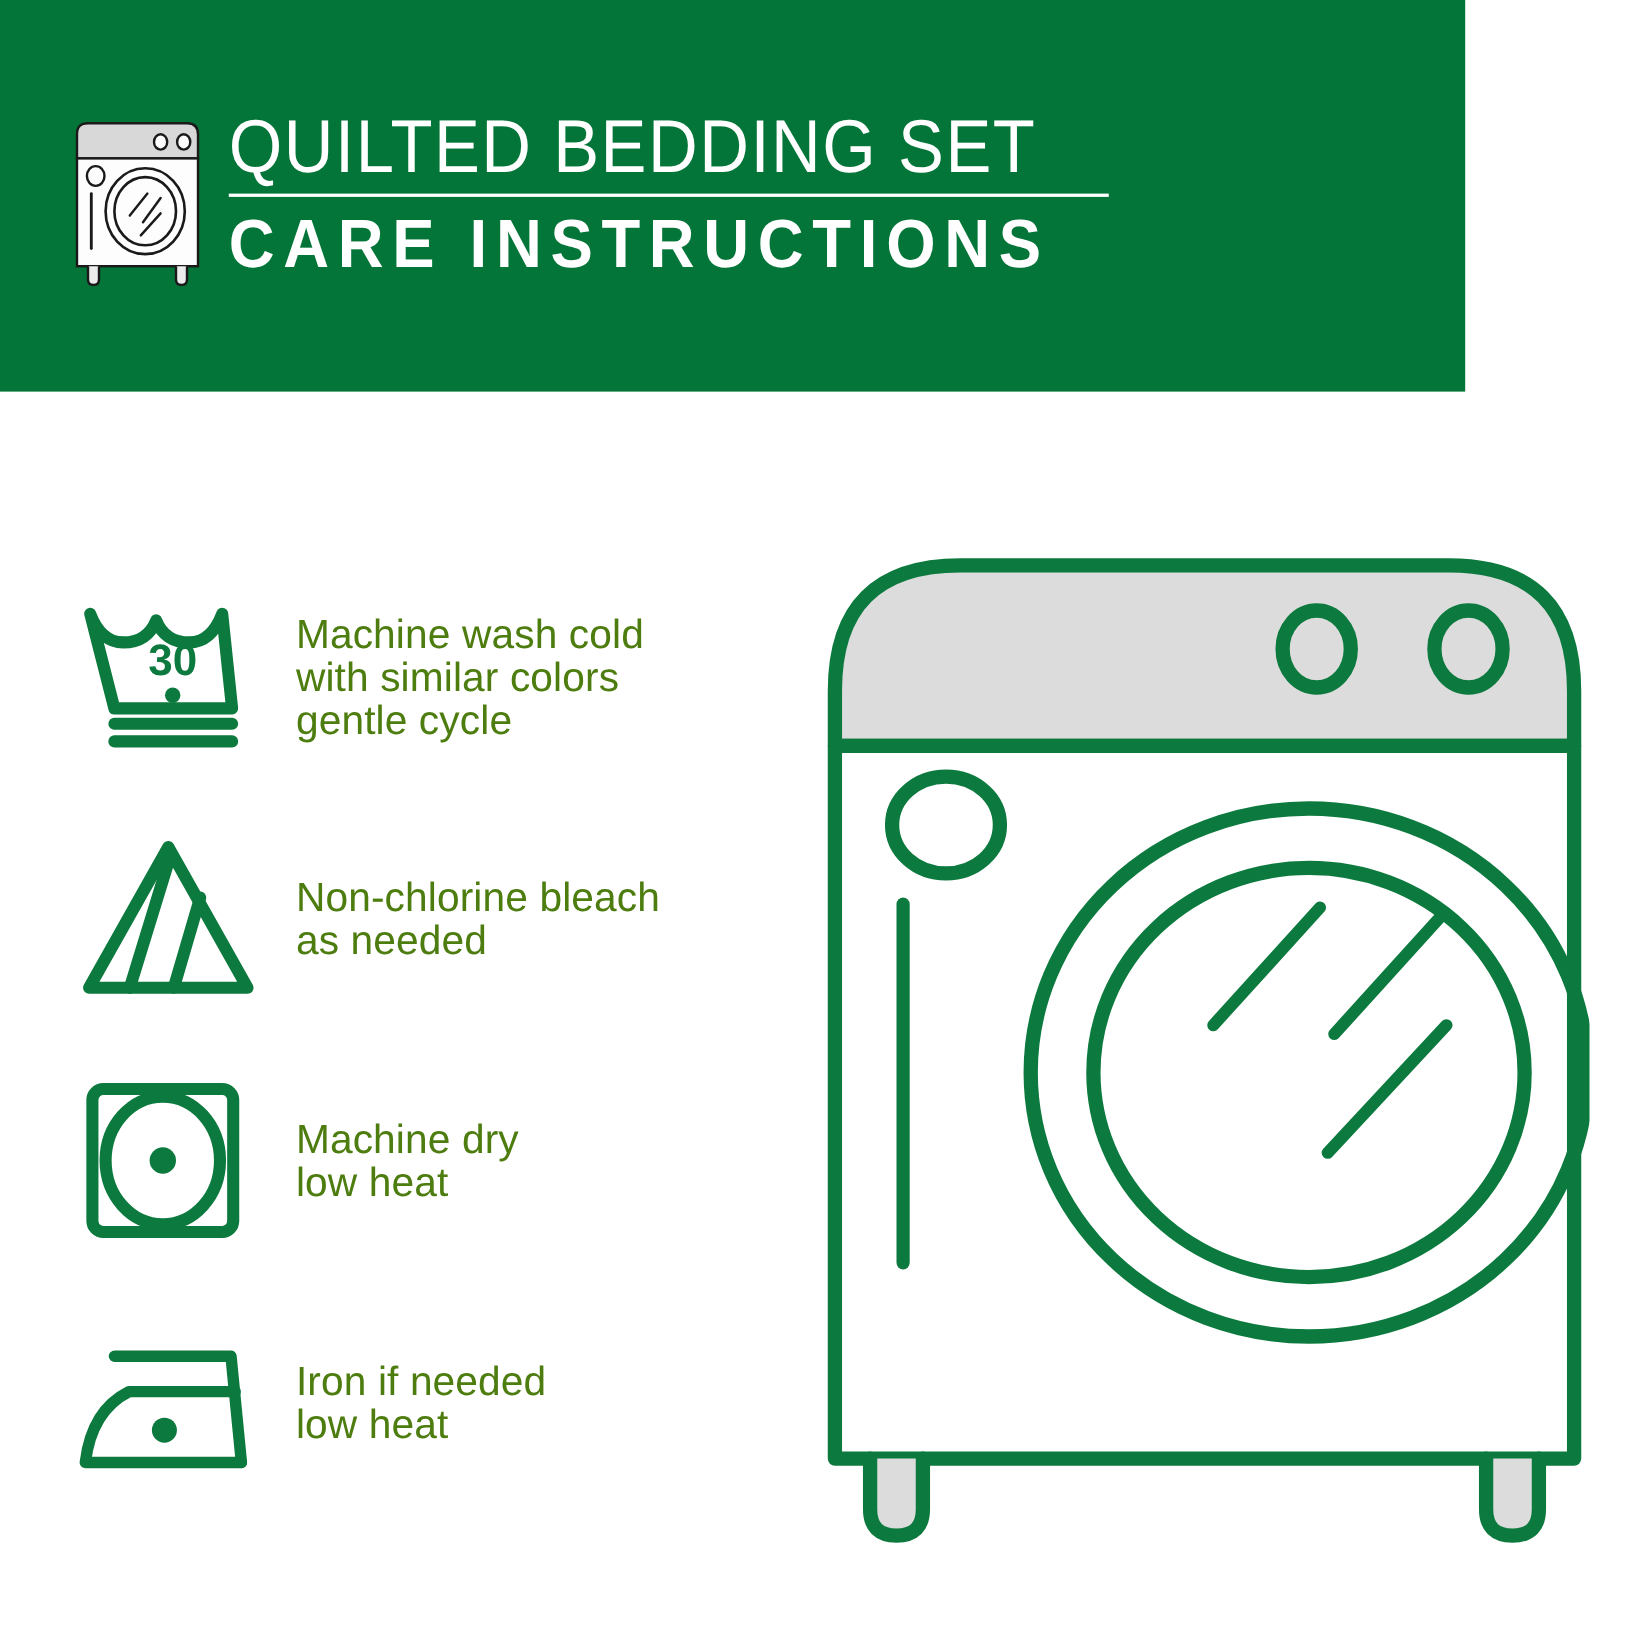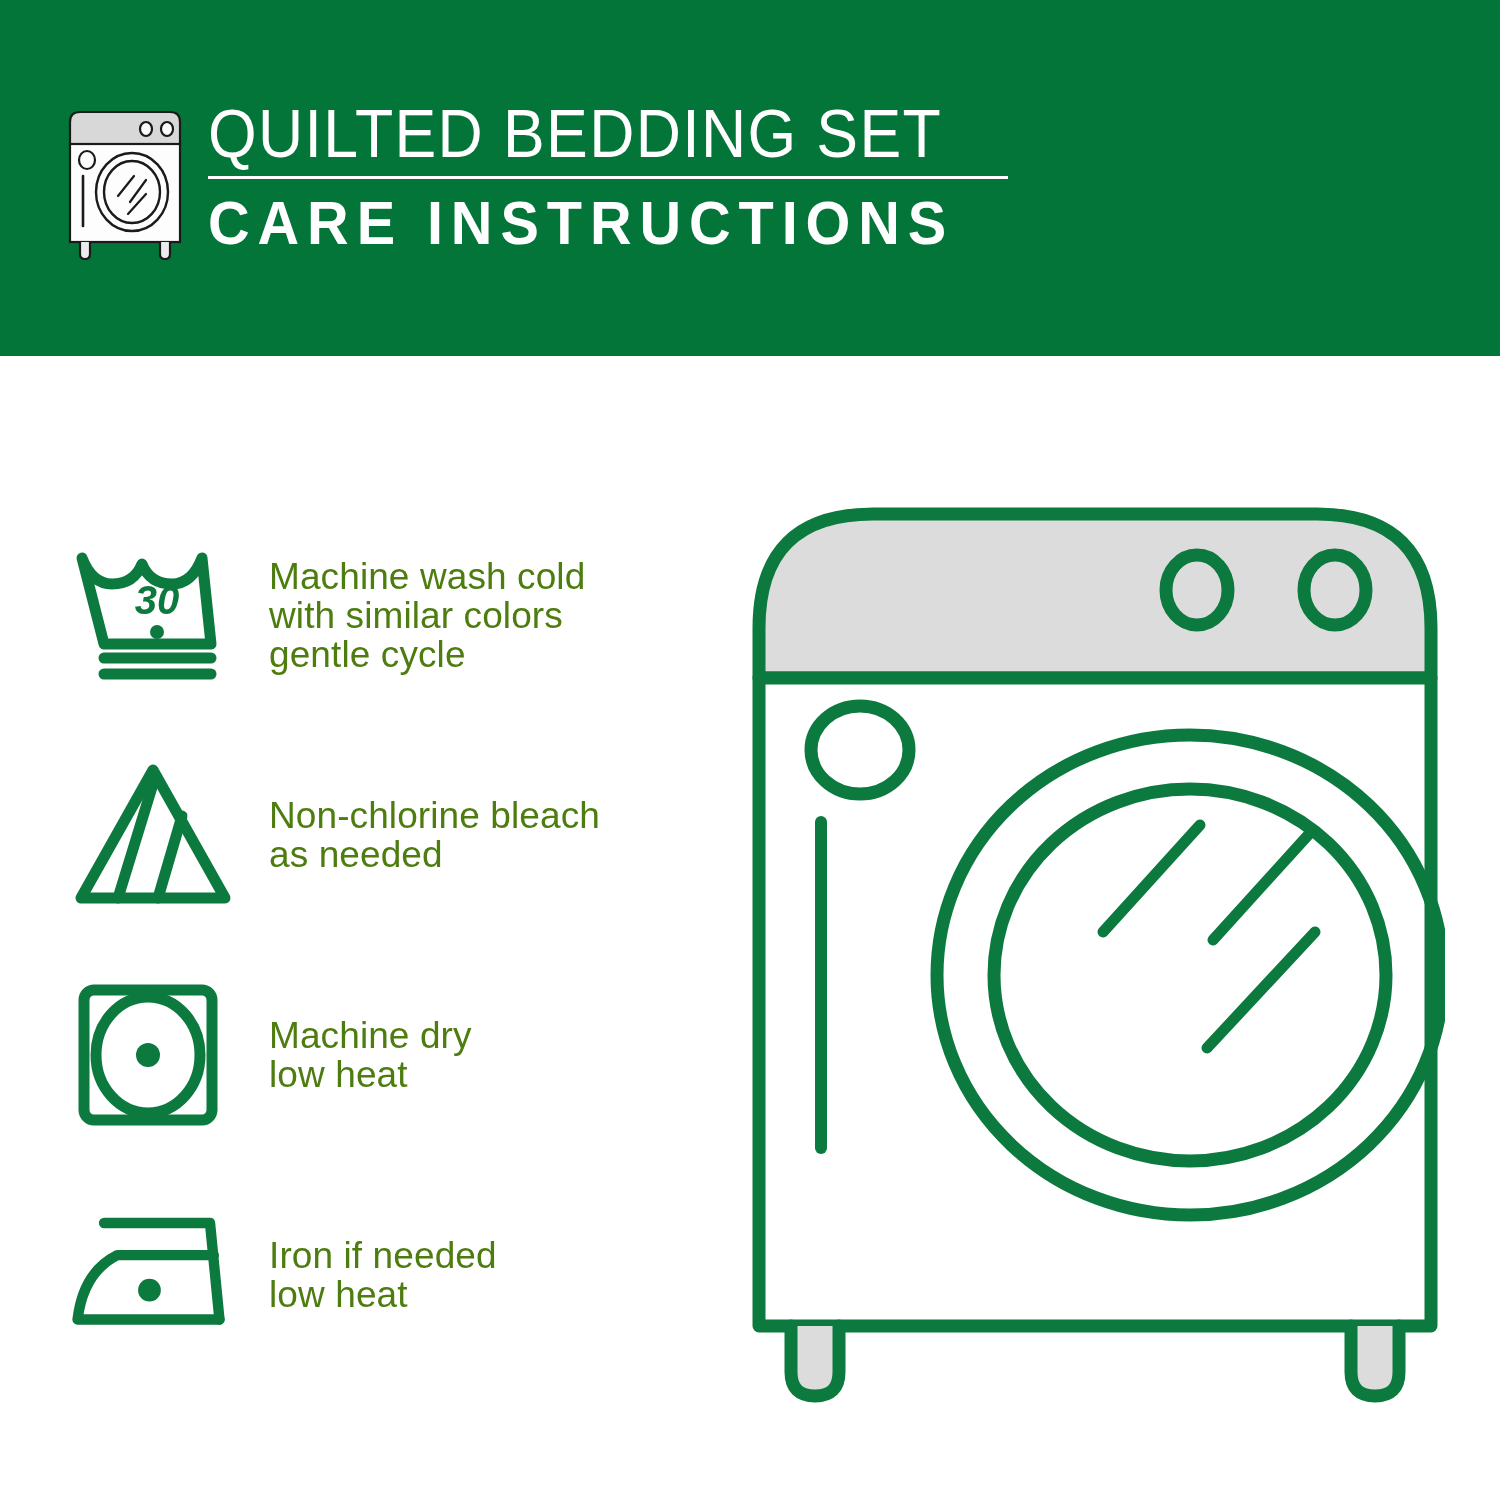--- a/index.html
+++ b/index.html
@@ -12,21 +12,21 @@
     height: 1500px;
     font-family: "Liberation Sans", sans-serif;
     overflow: hidden;
     position: relative;
   }
 
   
   .header {
     position: absolute;
     left: 0; top: 0;
-    width: 1500px;
+    width: 1332px;
     height: 356px;
     background: #047538;
     box-sizing: border-box;
   }
   .header-inner {
     position: absolute;
     left: 60px;
     top: 96px;
     display: flex;
     align-items: flex-start;
@@ -83,23 +83,22 @@
   .care-row {
     display: flex;
     align-items: center;
     height: 220px;
   }
   .care-symbol {
     width: 175px;
     height: 150px;
     flex: 0 0 auto;
     display: flex;
-    align-items: center;
+    align-items: flex-end;
     justify-content: flex-start;
-    font-style: italic;
   }
   .care-text {
     color: #4d7c0f;
     font-size: 37px;
     line-height: 39px;
     font-weight: 400;
     letter-spacing: 0.1px;
     margin-left: 24px;
     white-space: pre-line;
   }

